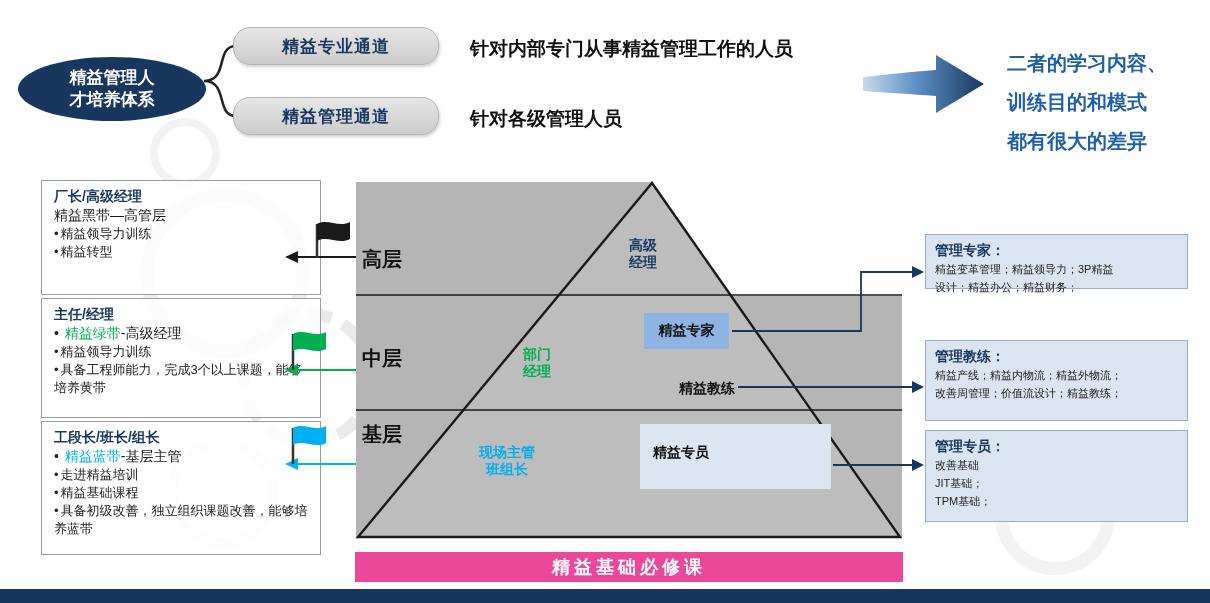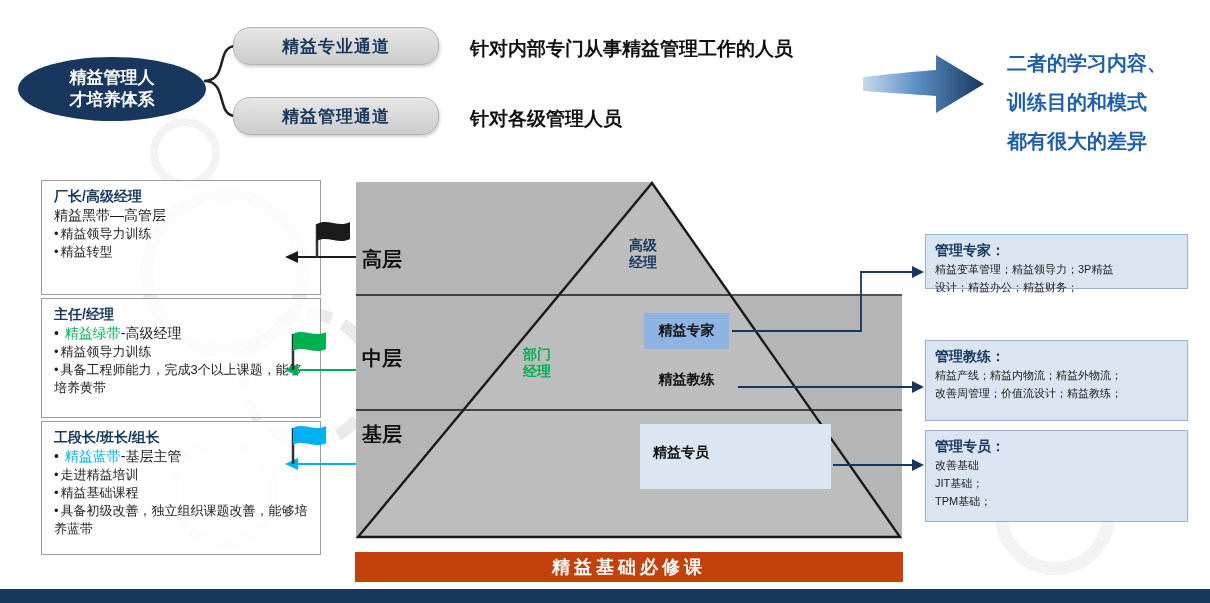--- a/index.html
+++ b/index.html
@@ -33,24 +33,24 @@
   .lp-bullet::before { content:"•"; margin-right:2px; }
 
   
   .pyramid-svg { position:absolute; left:355px; top:180px; z-index:1; }
   .level-label { position:absolute; font-size:20px; font-weight:bold; color:#111111; z-index:2; }
   .role { position:absolute; font-size:14px; font-weight:bold; text-align:center; line-height:17px;
           white-space:pre-line; color:#17375e; z-index:2; }
   .tag { font-size:14px; font-weight:bold; color:#111111; }
   .expert-box { position:absolute; left:644px; top:313px; width:85px; height:36px; background:#8db4e2;
                 display:flex; align-items:center; justify-content:center; z-index:2; }
-  .coach-tag { position:absolute; left:638px; top:371px; width:97px; text-align:center; z-index:2;font-family:Liberation Mono, monospace; }
+  .coach-tag { position:absolute; left:638px; top:379px; width:97px; text-align:right; z-index:2; }
   .specialist-box { position:absolute; left:640px; top:424px; width:191px; height:65px; background:#dce6f2;
                     padding:19px 0 12px 13px; z-index:2; }
-  .pyramid-footer { position:absolute; left:355px; top:552px; width:548px; height:30px; background:#c2410c;
+  .pyramid-footer { position:absolute; left:355px; top:552px; width:548px; height:30px; background:#ec4899;
                     color:#ffffff; display:flex; align-items:center; justify-content:center;
                     font-size:18px; font-weight:bold; letter-spacing:4px; z-index:2; }
 
   
   .overlay-svg { position:absolute; left:0; top:0; z-index:3; pointer-events:none; }
 
   
   .right-panel { position:absolute; left:925px; width:263px; background:#dbe5f1; border:1px solid #9ab0cc;
                  padding:6px 9px; z-index:2; }
   .rp-title { font-size:14px; font-weight:bold; color:#17375e; line-height:19px; }
@@ -112,20 +112,22 @@
   </svg>
 
   <div class="level-label" style="left:362px;top:246px">高层</div>
   <div class="level-label" style="left:362px;top:345px">中层</div>
   <div class="level-label" style="left:362px;top:421px">基层</div>
 
   <div class="role" style="left:607px;top:237px;width:72px">高级
 经理</div>
   <div class="role" style="left: 503px; top: 346px; width: 68px; color: rgb(0, 176, 80);">部门
 经理</div>
+  <div class="role" style="left: 462px; top: 444px; width: 90px; color: rgb(0, 176, 240);">现场主管
+班组长</div>
 
   <div class="expert-box">
     <span class="tag">精益专家</span>
   </div>
   <div class="coach-tag">
     <span class="tag">精益教练</span>
   </div>
   <div class="specialist-box">
     <span class="tag">精益专员</span>
   </div>

